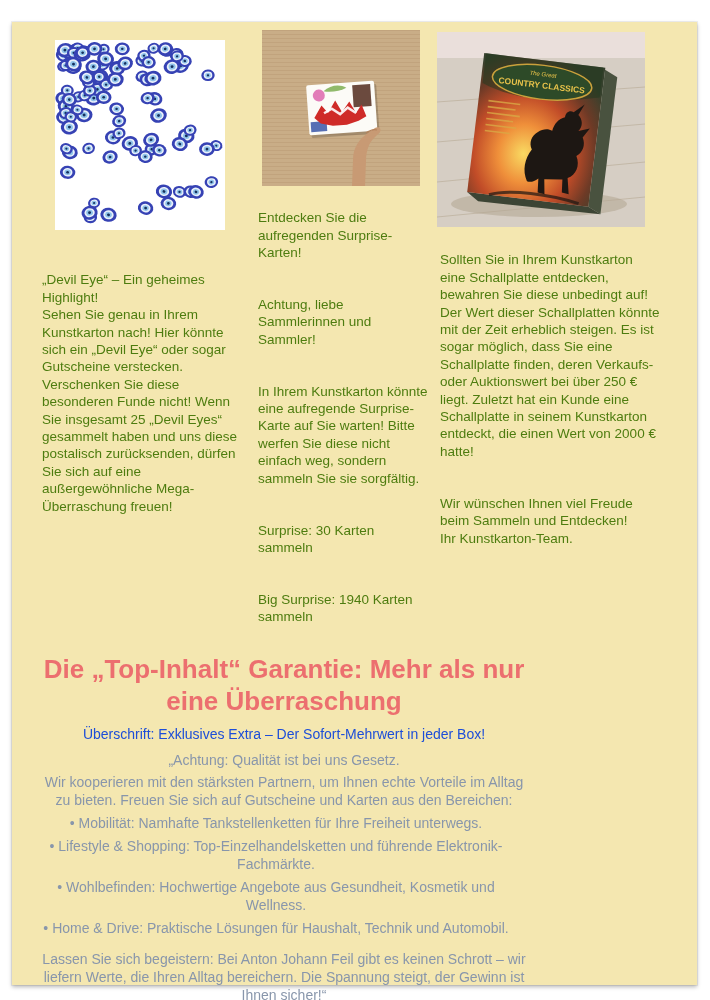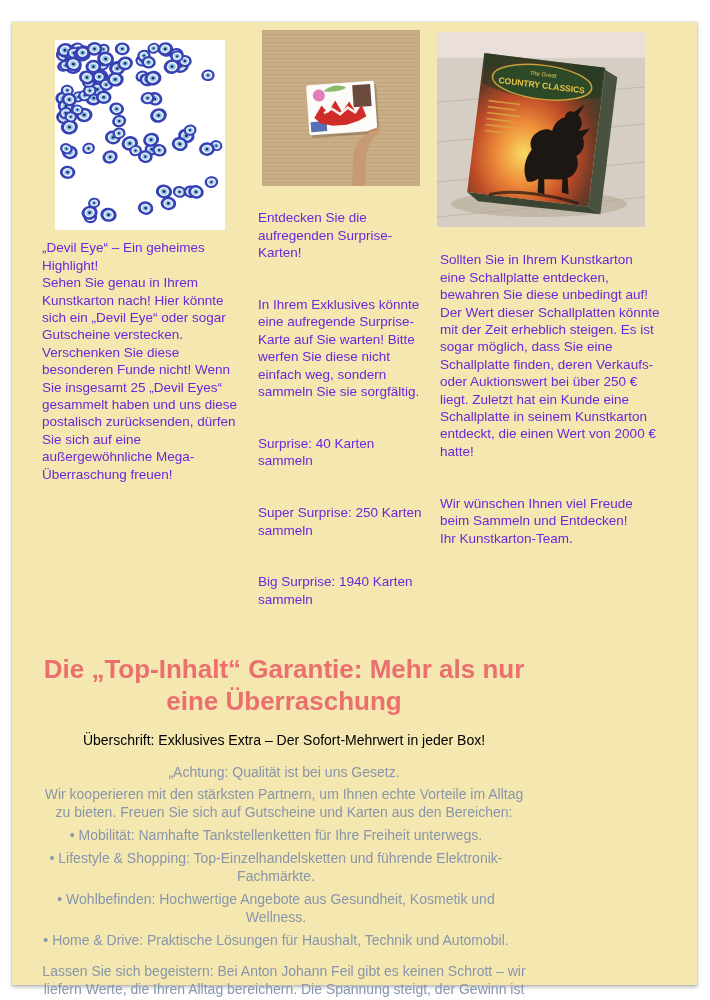--- a/index.html
+++ b/index.html
@@ -12,37 +12,37 @@
     position:absolute;left:12px;top:22px;width:685px;height:963px;
     background:#f4e7b0;
     box-shadow:0 2px 4px rgba(0,0,0,.28), 0 0 0 1px rgba(0,0,0,.06);
   }
   .img-panel{position:absolute;overflow:hidden;}
   #img-beads{left:43px;top:18px;width:170px;height:190px;background:#ffffff;}
   #img-card{left:250px;top:8px;width:158px;height:156px;
     background:repeating-linear-gradient(0deg,#c9ad87 0 3px,#c1a37d 3px 4px);}
   #img-vinyl{left:425px;top:10px;width:208px;height:195px;background:#d6cec4;}
   .col{
-    position:absolute;color:#6d28d9;font-size:13.5px;line-height:17.4px;
+    position:absolute;color:#4d7c0f;font-size:13.5px;line-height:17.4px;
     white-space:pre-line;
   }
-  #col-left{left:30px;top:200px;width:198px;}
+  #col-left{left:30px;top:232px;width:198px;}
   #col-mid{left:246px;top:170px;width:172px;}
   #col-right{left:428px;top:212px;width:220px;}
   .col p{margin:0 0 17px 0;white-space:pre-line;}
   .col p:last-child{margin-bottom:0;}
   .garantie{
     position:absolute;left:0;top:631px;width:544px;text-align:center;
     color:#8896ab;font-size:14px;line-height:18px;
   }
   .garantie-heading{
     color:#ec6f6f;font-size:26px;line-height:32px;font-weight:bold;
     margin:0 30px 3px 30px;
   }
-  .g-sub{margin:14px 24px;color:#000000;}
+  .g-sub{margin:8px 24px;color:#1d4ed8;}
   .g-line{margin:4px 24px;}
   .g-bullets{list-style:none;margin:5px 16px 0 0;padding:0;}
   .g-bullets li{margin:0 24px 5px 24px;line-height:18px;padding-top:0;}
   .g-bullets li::before{content:"• ";}
   .g-closing{margin:13px 26px 0 26px;}
   svg{display:block;}
 </style>
 </head>
 <body>
 
@@ -703,23 +703,23 @@
     </svg>
   </div>
 
   <div class="col" id="col-left">
     <p>„Devil Eye“ – Ein geheimes Highlight!
 Sehen Sie genau in Ihrem Kunstkarton nach! Hier könnte sich ein „Devil Eye“ oder sogar Gutscheine verstecken. Verschenken Sie diese besonderen Funde nicht! Wenn Sie insgesamt 25 „Devil Eyes“ gesammelt haben und uns diese postalisch zurücksenden, dürfen Sie sich auf eine außergewöhnliche Mega-Überraschung freuen!</p>
   </div>
 
   <div class="col" id="col-mid">
     <p>Entdecken Sie die aufregenden Surprise-Karten!</p>
-    <p>In Ihrem Exklusives könnte eine aufregende Surprise-Karte auf Sie warten! Bitte werfen Sie diese nicht einfach weg, sondern sammeln Sie sie sorgfältig.</p>
-    <p>Surprise: 40 Karten sammeln</p>
-    <p>Super Surprise: 250 Karten sammeln</p>
+    <p>Achtung, liebe Sammlerinnen und Sammler!</p>
+    <p>In Ihrem Kunstkarton könnte eine aufregende Surprise-Karte auf Sie warten! Bitte werfen Sie diese nicht einfach weg, sondern sammeln Sie sie sorgfältig.</p>
+    <p>Surprise: 30 Karten sammeln</p>
     <p>Big Surprise: 1940 Karten sammeln</p>
   </div>
 
   <div class="col" id="col-right">
     <p>Sollten Sie in Ihrem Kunstkarton eine Schallplatte entdecken, bewahren Sie diese unbedingt auf! Der Wert dieser Schallplatten könnte mit der Zeit erheblich steigen. Es ist sogar möglich, dass Sie eine Schallplatte finden, deren Verkaufs- oder Auktionswert bei über 250 € liegt. Zuletzt hat ein Kunde eine Schallplatte in seinem Kunstkarton entdeckt, die einen Wert von 2000 € hatte!</p>
     <p>Wir wünschen Ihnen viel Freude beim Sammeln und Entdecken!
 Ihr Kunstkarton-Team.</p>
   </div>
 
   <div class="garantie">

